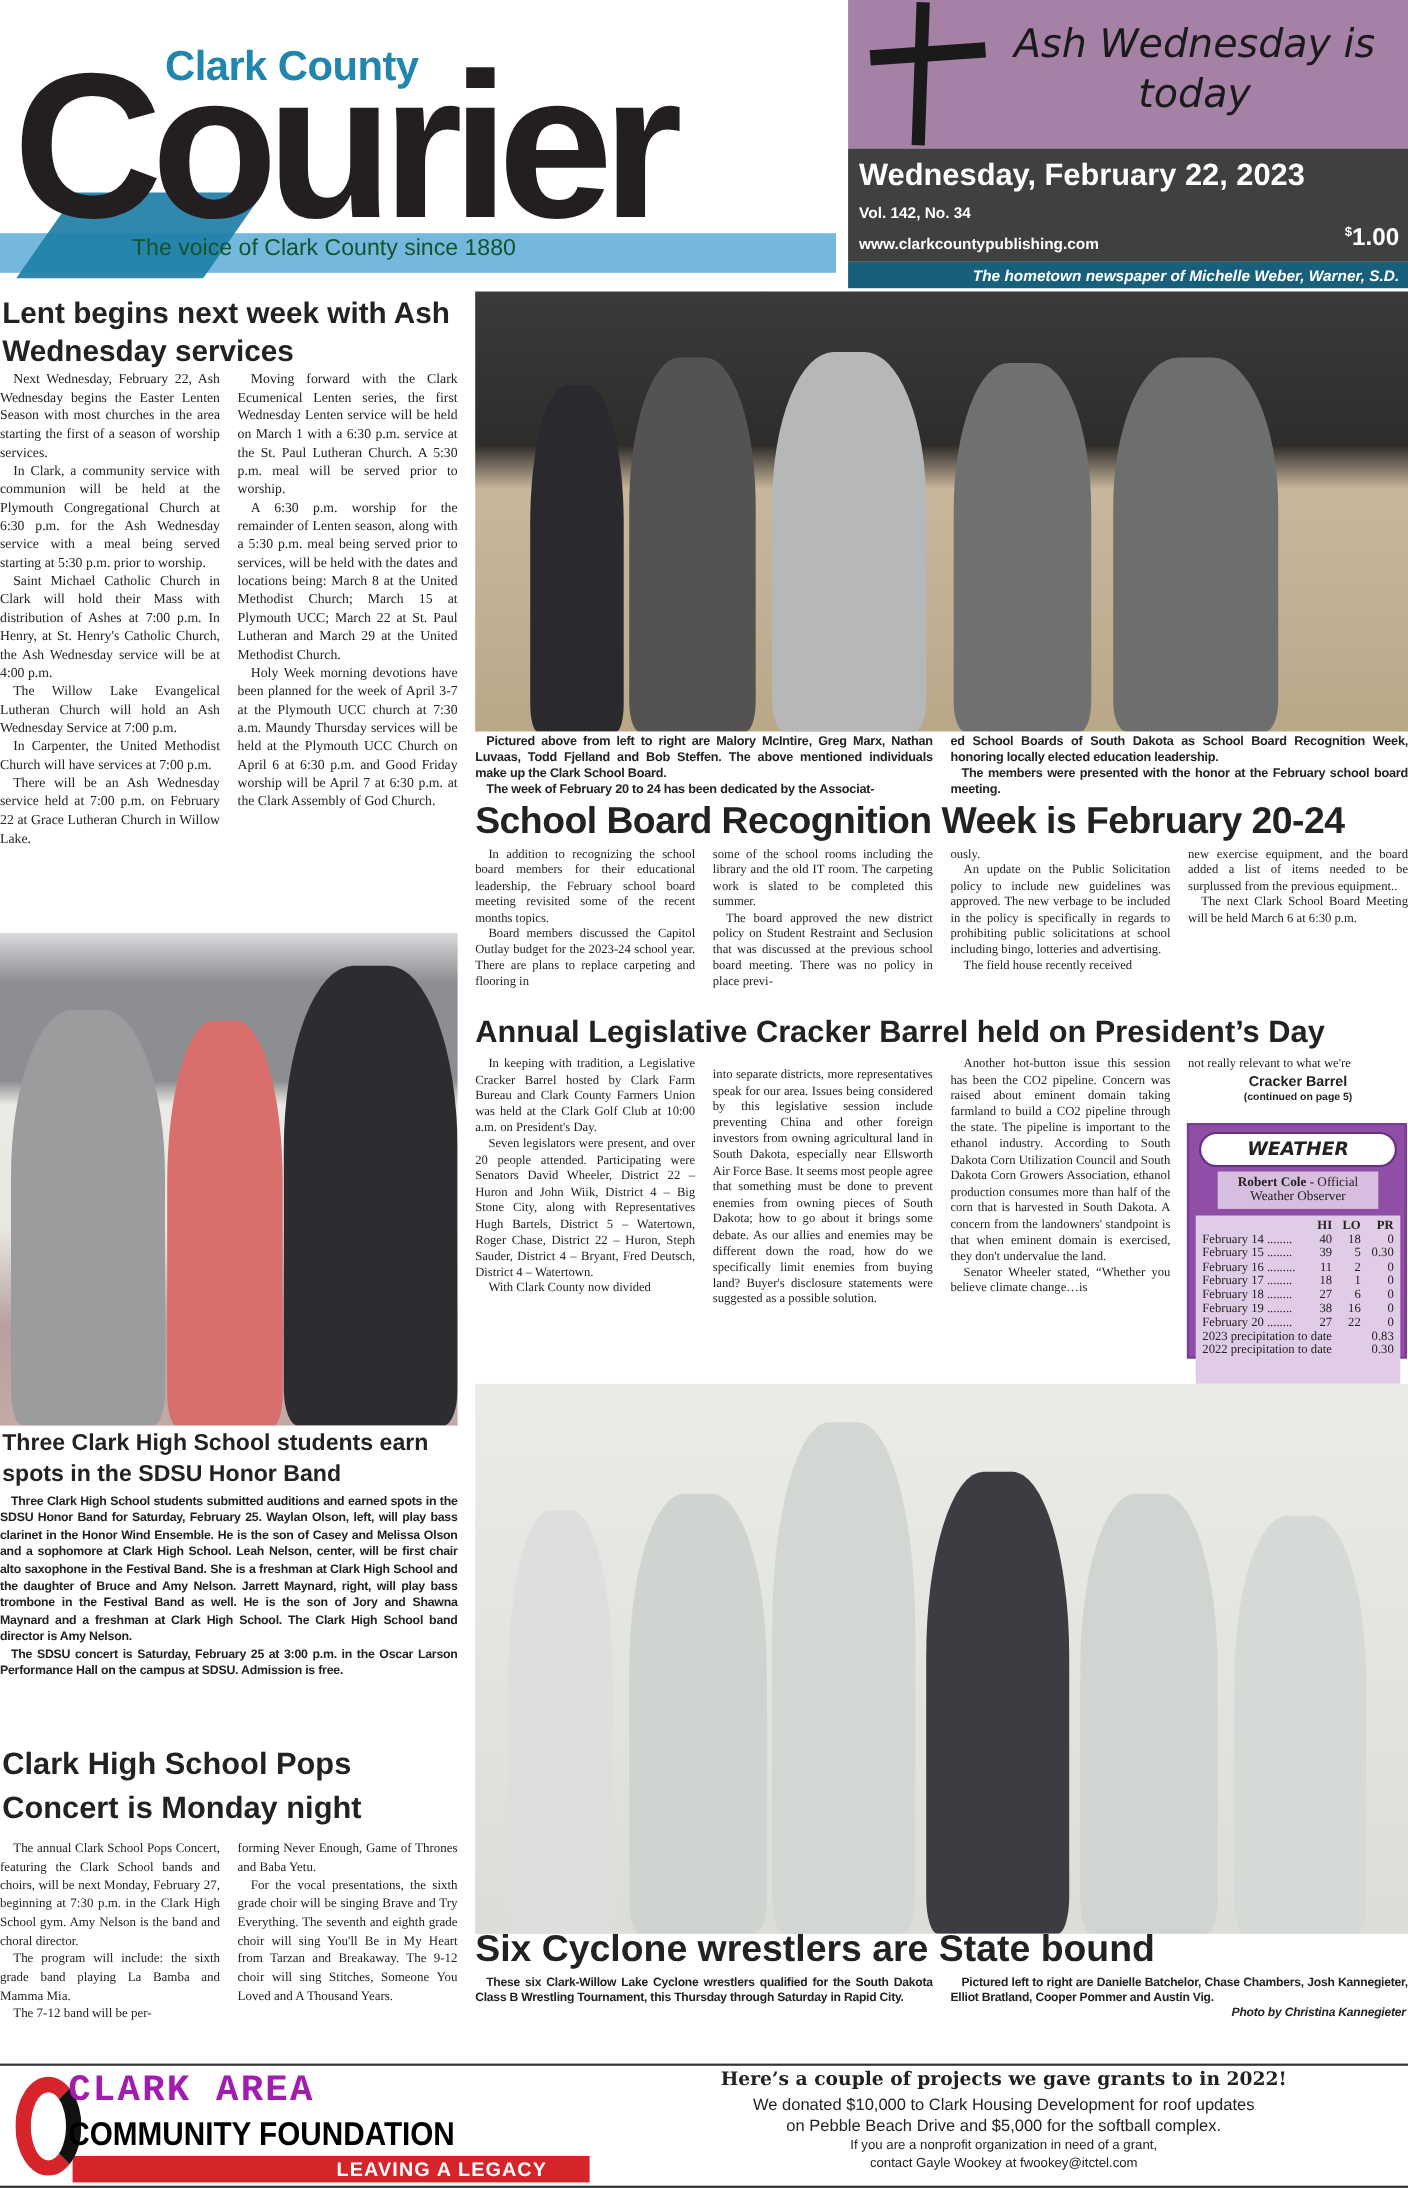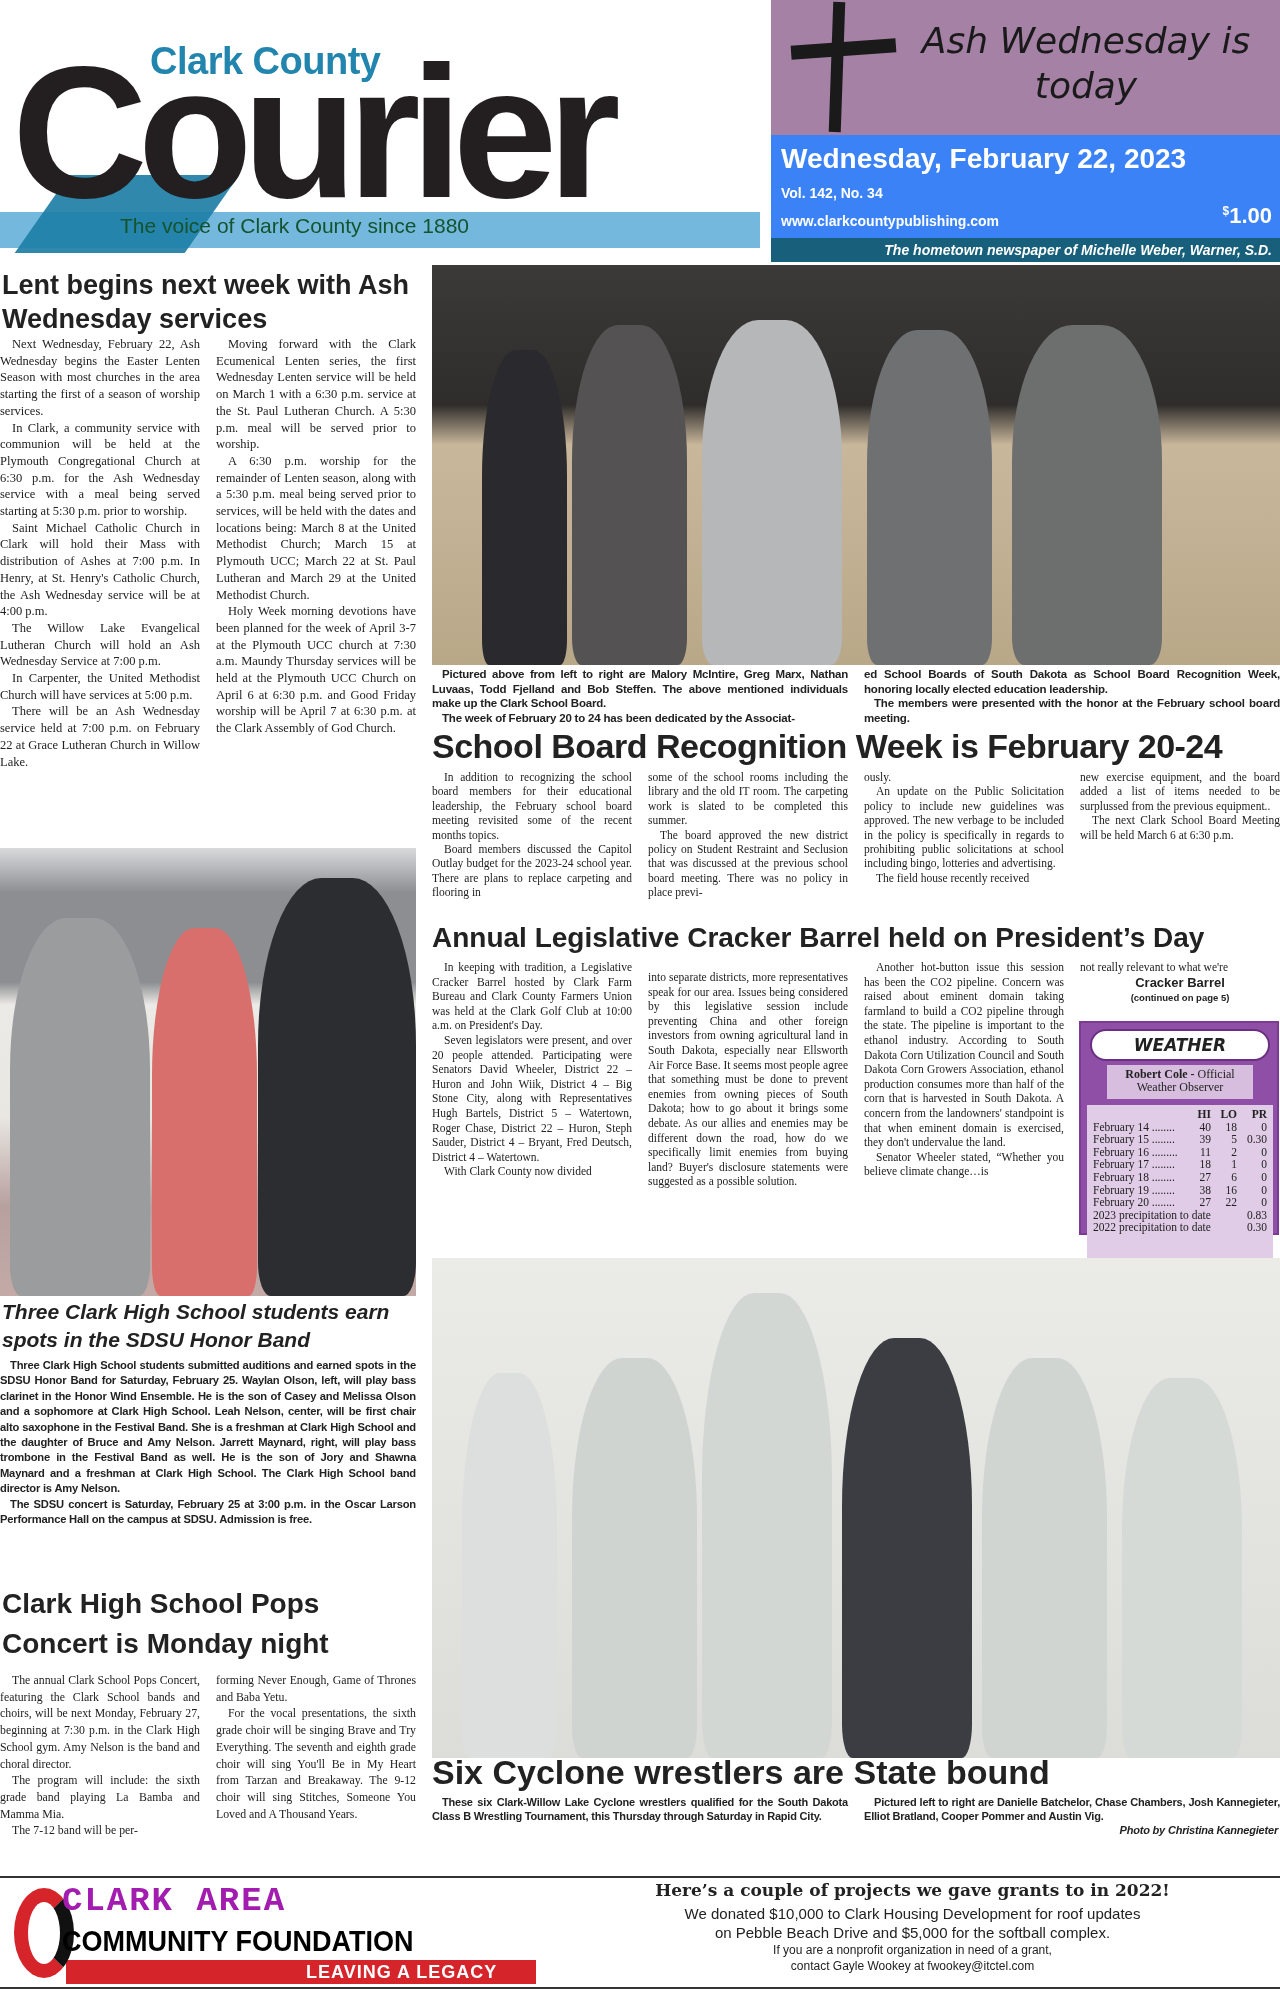--- a/index.html
+++ b/index.html
@@ -8,21 +8,21 @@
   
   .logo-cc { left: 150px; top: 40px; font-family: "Liberation Sans", sans-serif; font-weight: bold; font-size: 38px; color: #2285ad; letter-spacing: -0.5px; }
   .logo-courier { left: 12px; top: 38px; font-family: "Liberation Sans", sans-serif; font-weight: bold; font-size: 188px; line-height: 1; color: #231f20; letter-spacing: -10px; }
   .tag-band { left: 0; top: 212px; width: 760px; height: 36px; background: #74b8de; }
   .tag-text { left: 120px; top: 214px; font-family: "Liberation Sans", sans-serif; font-size: 21px; color: #14532d; }
   .county-shape { left: 42px; top: 175px; width: 170px; height: 78px; background: #1e7fa6; transform: skewX(-35deg); opacity: 0.92; }
   .ash { left: 771px; top: 0; width: 509px; height: 135px; background: #a481a5; }
   .ash-text { left: 150px; top: 18px; font-family: "DejaVu Sans", sans-serif; font-size: 36px; color: #1a1a1a; text-align: center; width: 330px; line-height: 1.25; font-style: italic; }
   .cross-v { left: 60px; top: 2px; width: 12px; height: 130px; background: #1a1a1a; transform: rotate(2deg); }
   .cross-h { left: 20px; top: 42px; width: 105px; height: 14px; background: #1a1a1a; transform: rotate(-4deg); }
-  .dateband { left: 771px; top: 135px; width: 509px; height: 103px; background: #3b82f6; color: #fff; font-family: "Liberation Sans", sans-serif; font-weight: bold; }
+  .dateband { left: 771px; top: 135px; width: 509px; height: 103px; background: #404040; color: #fff; font-family: "Liberation Sans", sans-serif; font-weight: bold; }
   .date { left: 10px; top: 8px; font-size: 28px; }
   .vol { left: 10px; top: 50px; font-size: 14px; }
   .url { left: 10px; top: 78px; font-size: 14px; }
   .price { right: 8px; top: 68px; font-size: 22px; }
   .price sup { font-size: 12px; }
   .hometown { left: 771px; top: 238px; width: 509px; height: 24px; background: #175f7a; color: #fff; font-family: "Liberation Sans", sans-serif; font-weight: bold; font-style: italic; font-size: 14px; text-align: right; padding: 4px 8px 0 0; }
   
   .hl { font-family: "Liberation Sans", sans-serif; font-weight: bold; color: #222; }
   .body { font-family: "Liberation Serif", serif; font-size: 12.5px; line-height: 16.7px; text-align: justify; }
   .body p { text-indent: 12px; }
@@ -77,21 +77,21 @@
   <div class="abs price"><sup>$</sup><span>1.00</span></div>
 </div>
 <div class="abs hometown">The hometown newspaper of Michelle Weber, Warner, S.D.</div>
 
 <div class="abs hl" style="left:2px;top:268px;width:420px;font-size:27px;line-height:34px;">Lent begins next week with Ash Wednesday services</div>
 <div class="col body" style="left:0;top:336px;width:200px;">
   <p>Next Wednesday, February 22, Ash Wednesday begins the Easter Lenten Season with most churches in the area starting the first of a season of worship services.</p>
     <p>In Clark, a community service with communion will be held at the Plymouth Congregational Church at 6:30 p.m. for the Ash Wednesday service with a meal being served starting at 5:30 p.m. prior to worship.</p>
     <p>Saint Michael Catholic Church in Clark will hold their Mass with distribution of Ashes at 7:00 p.m. In Henry, at St. Henry's Catholic Church, the Ash Wednesday service will be at 4:00 p.m.</p>
     <p>The Willow Lake Evangelical Lutheran Church will hold an Ash Wednesday Service at 7:00 p.m.</p>
-    <p>In Carpenter, the United Methodist Church will have services at 5:00 p.m.</p>
+    <p>In Carpenter, the United Methodist Church will have services at 7:00 p.m.</p>
     <p>There will be an Ash Wednesday service held at 7:00 p.m. on February 22 at Grace Lutheran Church in Willow Lake.</p>
 </div>
 <div class="col body" style="left:216px;top:336px;width:200px;">
   <p>Moving forward with the Clark Ecumenical Lenten series, the first Wednesday Lenten service will be held on March 1 with a 6:30 p.m. service at the St. Paul Lutheran Church. A 5:30 p.m. meal will be served prior to worship.</p>
     <p>A 6:30 p.m. worship for the remainder of Lenten season, along with a 5:30 p.m. meal being served prior to services, will be held with the dates and locations being: March 8 at the United Methodist Church; March 15 at Plymouth UCC; March 22 at St. Paul Lutheran and March 29 at the United Methodist Church.</p>
     <p>Holy Week morning devotions have been planned for the week of April 3-7 at the Plymouth UCC church at 7:30 a.m. Maundy Thursday services will be held at the Plymouth UCC Church on April 6 at 6:30 p.m. and Good Friday worship will be April 7 at 6:30 p.m. at the Clark Assembly of God Church.</p>
 </div>
 
 <div class="photo photo1">
   <div class="person" style="left:50px;top:85px;width:85px;height:315px;background:#2a2a2e;"></div>
@@ -207,21 +207,21 @@
         <span class="n" style="width:30px">0.30</span>
       </div>
   </div>
 </div>
 
 <div class="photo photo2">
   <div class="person" style="left:10px;top:70px;width:140px;height:378px;background:#9b9c9e;"></div>
   <div class="person" style="left:152px;top:80px;width:105px;height:368px;background:#d96f6c;"></div>
   <div class="person" style="left:258px;top:30px;width:158px;height:418px;background:#2c2d31;"></div>
 </div>
-<div class="abs hl" style="left:2px;top:1298px;width:420px;font-size:21px;line-height:28px;font-style:italic;">Three Clark High School students earn spots in the SDSU Honor Band</div>
+<div class="abs hl" style="left:2px;top:1298px;width:420px;font-size:21px;line-height:28px;">Three Clark High School students earn spots in the SDSU Honor Band</div>
 <div class="col cap" style="left:0;top:1358px;width:416px;font-size:11.2px;line-height:15.4px;">
   <p>Three Clark High School students submitted auditions and earned spots in the SDSU Honor Band for Saturday, February 25. Waylan Olson, left, will play bass clarinet in the Honor Wind Ensemble. He is the son of Casey and Melissa Olson and a sophomore at Clark High School. Leah Nelson, center, will be first chair alto saxophone in the Festival Band. She is a freshman at Clark High School and the daughter of Bruce and Amy Nelson. Jarrett Maynard, right, will play bass trombone in the Festival Band as well. He is the son of Jory and Shawna Maynard and a freshman at Clark High School. The Clark High School band director is Amy Nelson.</p>
     <p>The SDSU concert is Saturday, February 25 at 3:00 p.m. in the Oscar Larson Performance Hall on the campus at SDSU. Admission is free.</p>
 </div>
 
 <div class="abs hl" style="left:2px;top:1584px;width:420px;font-size:28px;line-height:40px;">Clark High School Pops Concert is Monday night</div>
 <div class="col body" style="left:0;top:1672px;width:200px;font-size:11.8px;line-height:16.7px;">
     <p>The annual Clark School Pops Concert, featuring the Clark School bands and choirs, will be next Monday, February 27, beginning at 7:30 p.m. in the Clark High School gym. Amy Nelson is the band and choral director.</p>
     <p>The program will include: the sixth grade band playing La Bamba and Mamma Mia.</p>
     <p>The 7-12 band will be per-</p>

